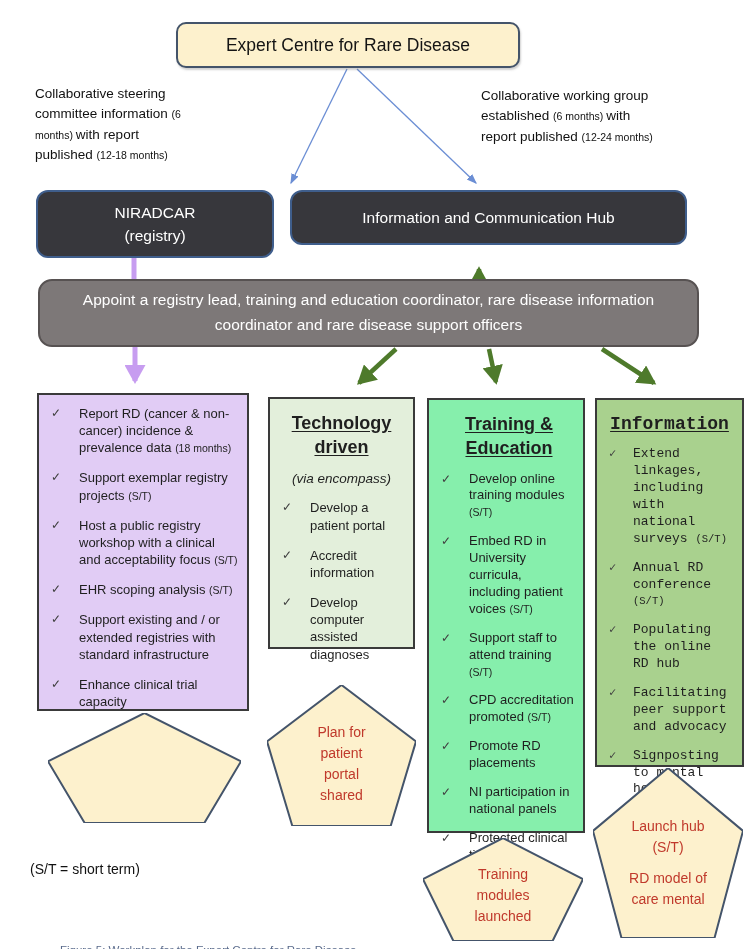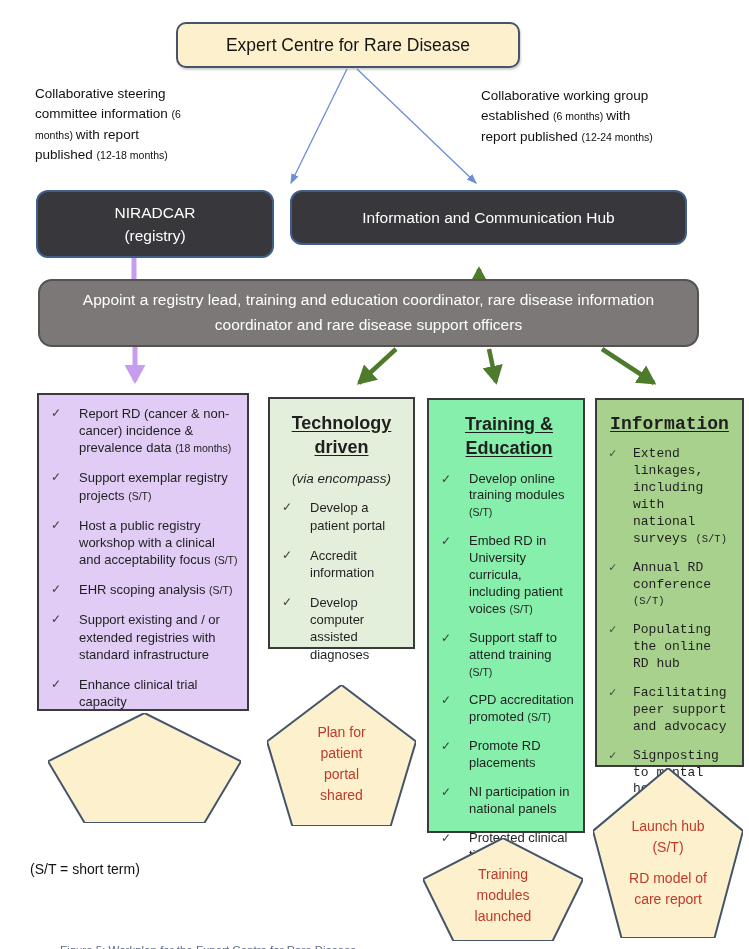--- a/index.html
+++ b/index.html
@@ -225,20 +225,20 @@
     </div>
   </div>
 
   <div class="abs pent" style="left:593px; top:768px; width:150px; height:170px;">
     <svg viewBox="0 0 100 100" preserveAspectRatio="none">
       <polygon points="50,0 100,37 81,100 19,100 0,37"></polygon>
     </svg>
     <div class="pent-label">
       <div style="width:85px;">Launch hub (S/T)</div>
       <div class="gap"></div>
-      <div style="width:85px;">RD model of care report</div>
+      <div style="width:85px;">RD model of care mental</div>
     </div>
   </div>
 
   <div class="abs footnote" style="left:30px; top:861px;">(S/T = short term)</div>
   <div class="abs caption-sliver" style="left:60px; top:943px; width:640px;">Figure 5: Workplan for the Expert Centre for Rare Disease</div>
 
 </div>
 
 </body></html>

